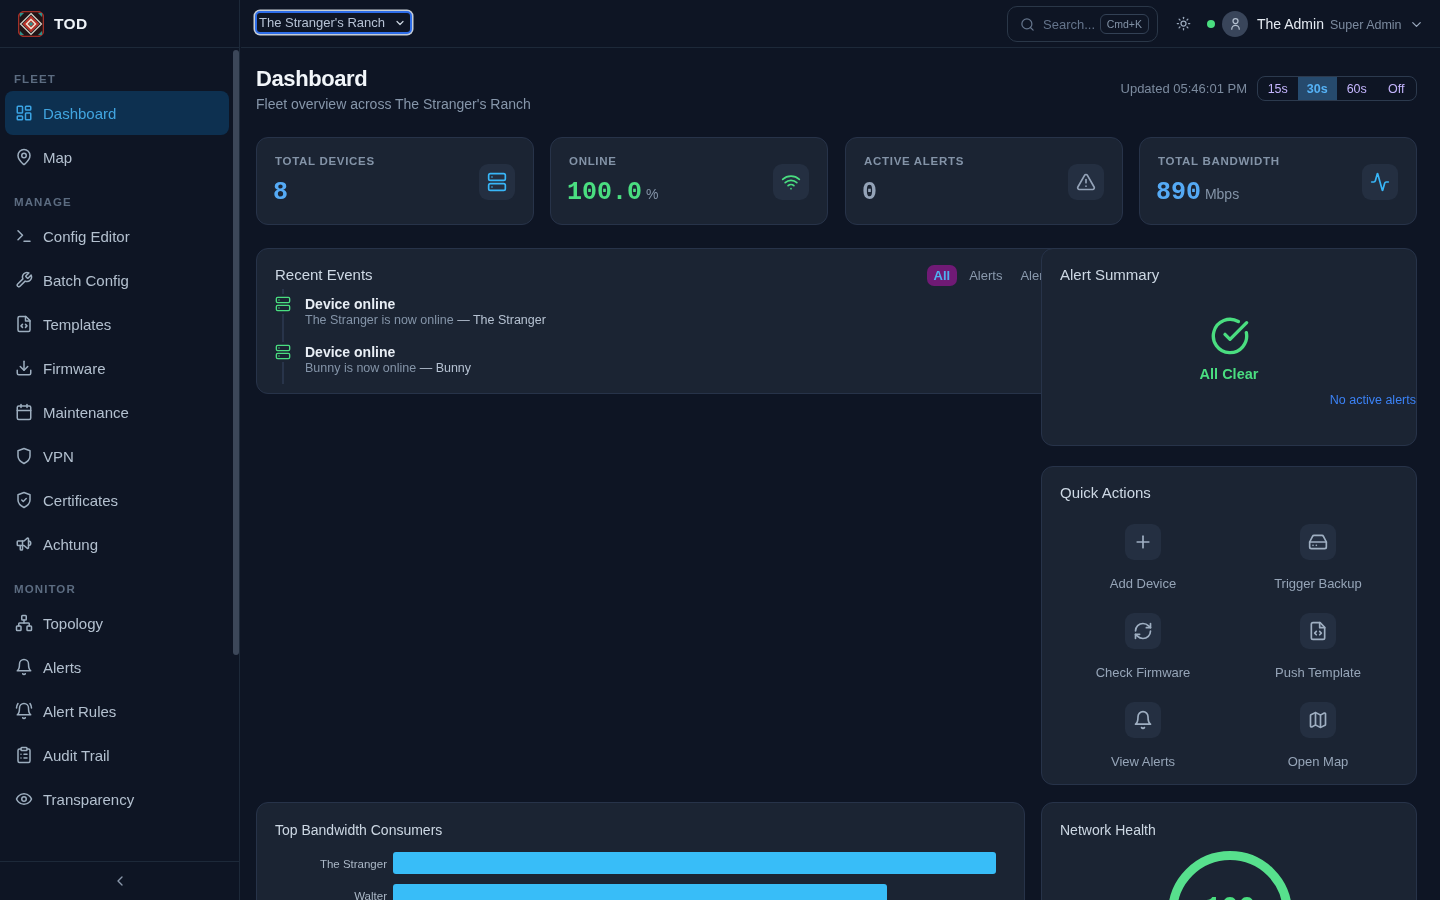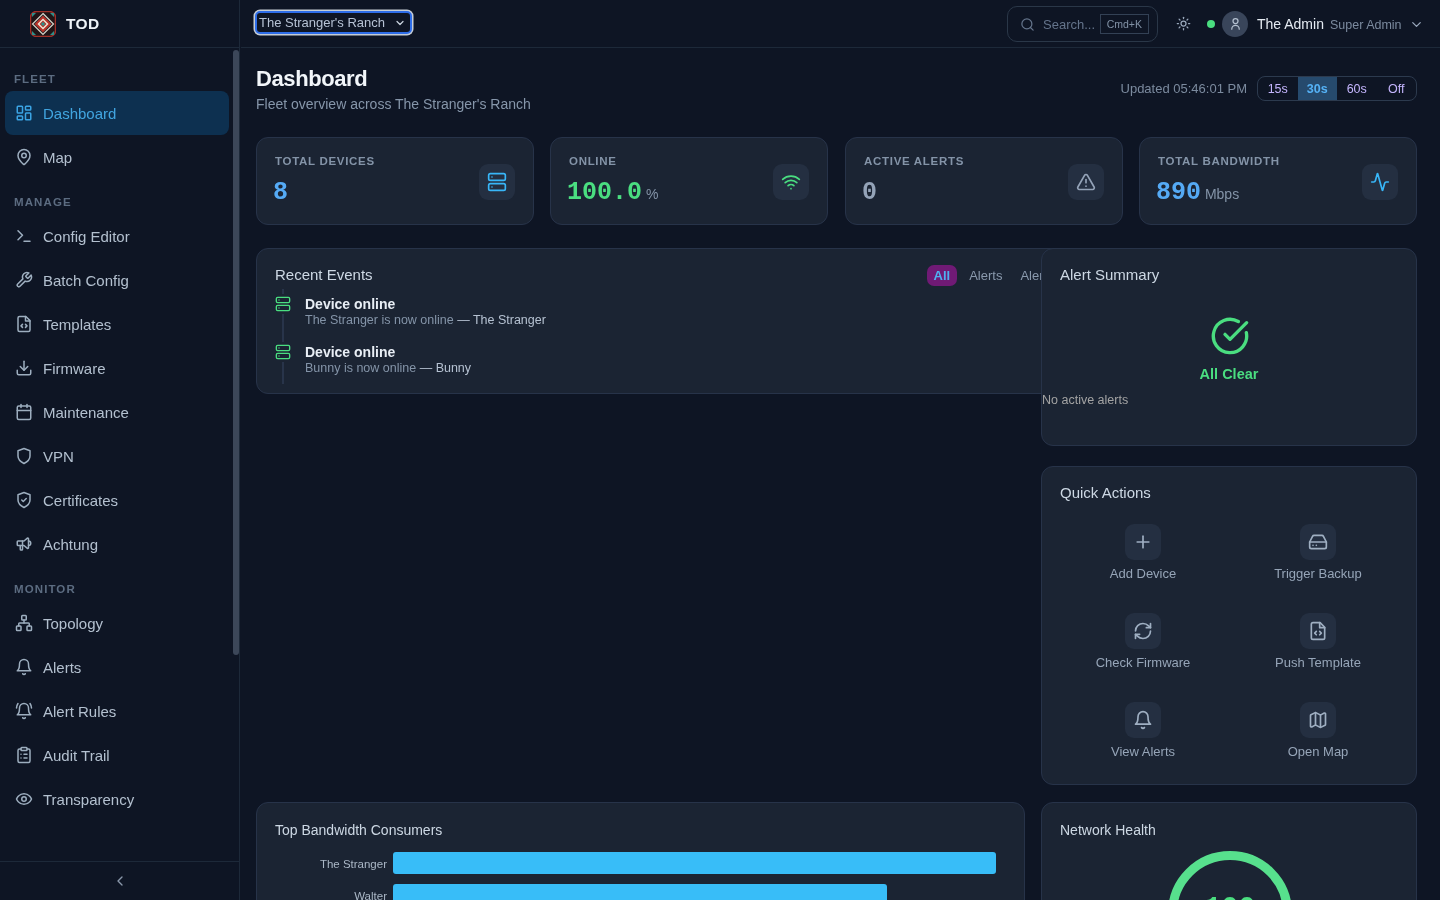--- a/index.html
+++ b/index.html
@@ -1,55 +1,55 @@
 <!DOCTYPE html>
 <html><head>
 <meta charset="utf-8">
 <style>
 * { margin:0; padding:0; box-sizing:border-box; }
 html,body { width:1440px; height:900px; overflow:hidden; background:#0e1524; font-family:"Liberation Sans", sans-serif; }
 svg { display:block; }
 
 
 .sidebar { position:absolute; left:0; top:0; width:240px; height:900px; background:#0e1524; border-right:1px solid #1d2939; }
-.logo-row { height:48px; display:flex; align-items:center; padding-left:30px; border-bottom:1px solid #1d2939; }
+.logo-row { height:48px; display:flex; align-items:center; padding-left:18px; border-bottom:1px solid #1d2939; }
 .logo-row .brand { color:#eef3f8; font-size:15.5px; font-weight:700; letter-spacing:.4px; margin-left:10px; }
 nav { position:absolute; top:48px; left:0; right:0; bottom:39px; overflow:hidden; padding:0 10px 0 5px; }
 .sec { height:43px; display:flex; align-items:flex-end; padding:0 0 6px 9px; color:#5c6c81; font-size:11.5px; font-weight:700; letter-spacing:1.1px; }
 .sec.mid { height:35px; }
 .item { height:44px; display:flex; align-items:center; padding-left:10px; border-radius:8px; color:#b3c0cf; font-size:15px; }
 .item svg { margin-right:10px; color:#9daebf; }
 .item.active { background:#0d3050; color:#41a5e0; }
 .item.active svg { color:#3ba4e4; }
 .sb-thumb { position:absolute; left:233px; top:50px; width:6px; height:605px; background:#3c4759; border-radius:3px; }
 .sb-foot { position:absolute; bottom:0; left:0; right:0; height:39px; border-top:1px solid #1d2939; display:flex; align-items:center; justify-content:center; color:#8a98ab; }
 
 
 .topbar { position:absolute; left:241px; top:0; right:0; height:48px; background:#0e1524; border-bottom:1px solid #1d2939; }
 .select { position:absolute; left:14px; top:11px; width:157px; height:23px; background:#0e1524; border:2px solid #2e6de8; box-shadow:0 0 0 1.5px rgba(230,237,245,.85); border-radius:5px; display:flex; align-items:center; color:#b6c2d4; font-size:13px; padding-left:2px; }
 .select svg { position:absolute; right:4px; color:#cbd5e1; }
 .search { position:absolute; left:766px; top:6px; width:151px; height:36px; border:1px solid #2a3748; border-radius:10px; display:flex; align-items:center; padding:0 8px 0 12px; }
 .search .stext { color:#64748b; font-size:13px; margin-left:8px; flex:1; }
-.kbd { border:1px solid #334155; border-radius:0; padding:3px 6px; font-size:10.5px; color:#8292a6; }
+.kbd { border:1px solid #334155; border-radius:6px; padding:3px 6px; font-size:10.5px; color:#8292a6; }
 
 
 .card { position:absolute; background:#1b2433; border:1px solid #273349; border-radius:12px; }
 .ctitle { position:absolute; left:18px; top:17px; color:#cdd8e4; font-size:15px; font-weight:400; }
 
 
 .stat-label { position:absolute; left:18px; top:17px; color:#8494a8; font-size:11.5px; font-weight:700; letter-spacing:.7px; }
 .stat-val { position:absolute; left:16px; top:40px; font-size:25px; font-weight:700; font-family:"Liberation Mono", monospace; }
 .stat-suffix { font-size:14px; color:#8494a8; font-weight:400; font-family:"Liberation Sans", sans-serif; }
 .tile { position:absolute; width:36px; height:36px; border-radius:9px; background:#242f41; display:flex; align-items:center; justify-content:center; }
 .stat-tile { right:18px; top:26px; }
 
 
 .qa { position:absolute; width:120px; text-align:center; }
 .qa .tile { position:relative; margin:0 auto; }
-.qa .qlabel { margin-top:6px; color:#96a5b8; font-size:13px; }
+.qa .qlabel { margin-top:16px; color:#96a5b8; font-size:13px; }
 
 h1.pagetitle { position:absolute; left:256px; top:66px; color:#f2f6fa; font-size:22px; font-weight:700; letter-spacing:-.4px; }
 .pagesub { position:absolute; left:256px; top:96px; color:#8696aa; font-size:14px; }
 .updated { position:absolute; right:193px; top:81px; color:#7b8a9e; font-size:13px; }
 .seg { position:absolute; left:1257px; top:76px; width:160px; height:25px; border:1px solid #2c3a4e; border-radius:8px; display:flex; overflow:hidden; }
 .seg div { flex:1; display:flex; align-items:center; justify-content:center; color:#c4b5fd; font-size:12.5px; }
 .seg div.on { background:#264a6d; color:#55b2f6; font-weight:600; }
 </style>
 </head>
 <body>
@@ -328,21 +328,21 @@
   <div style="position:absolute;left:48px;top:111.5px;color:#8494a8;font-size:12.5px;">Bunny is now online <span style="color:#b6c2d2"> — Bunny</span></div>
 </div>
 
 <div class="card" style="left:1041px;top:248px;width:376px;height:198px;">
   <div class="ctitle">Alert Summary</div>
   <svg style="position:absolute;left:168px;top:67px;color:#4ade80" width="40" height="40" viewBox="0 0 24 24" fill="none" stroke="currentColor" stroke-width="2" stroke-linecap="round" stroke-linejoin="round">
       <path d="M21.801 10A10 10 0 1 1 17 3.335"></path>
       <path d="m9 11 3 3L22 4"></path>
     </svg>
   <div style="position:absolute;left:0;right:0;top:116.5px;text-align:center;color:#4ade80;font-size:14.5px;font-weight:600;">All Clear</div>
-  <div style="position:absolute;left:0;right:0;top:144px;text-align:left;color:#a3a3a3;font-size:12.5px;">No active alerts</div>
+  <div style="position:absolute;left:0;right:0;top:144px;text-align:right;color:#3b82f6;font-size:12.5px;">No active alerts</div>
 </div>
 
 <div class="card" style="left:1041px;top:466px;width:376px;height:319px;">
   <div class="ctitle">Quick Actions</div>
   <div class="qa" style="left:41px;top:57px;">
     <div class="tile" style="color:#9fafc2;">
         <svg width="20" height="20" viewBox="0 0 24 24" fill="none" stroke="currentColor" stroke-width="2" stroke-linecap="round" stroke-linejoin="round">
           <path d="M5 12h14"></path>
           <path d="M12 5v14"></path>
         </svg>

